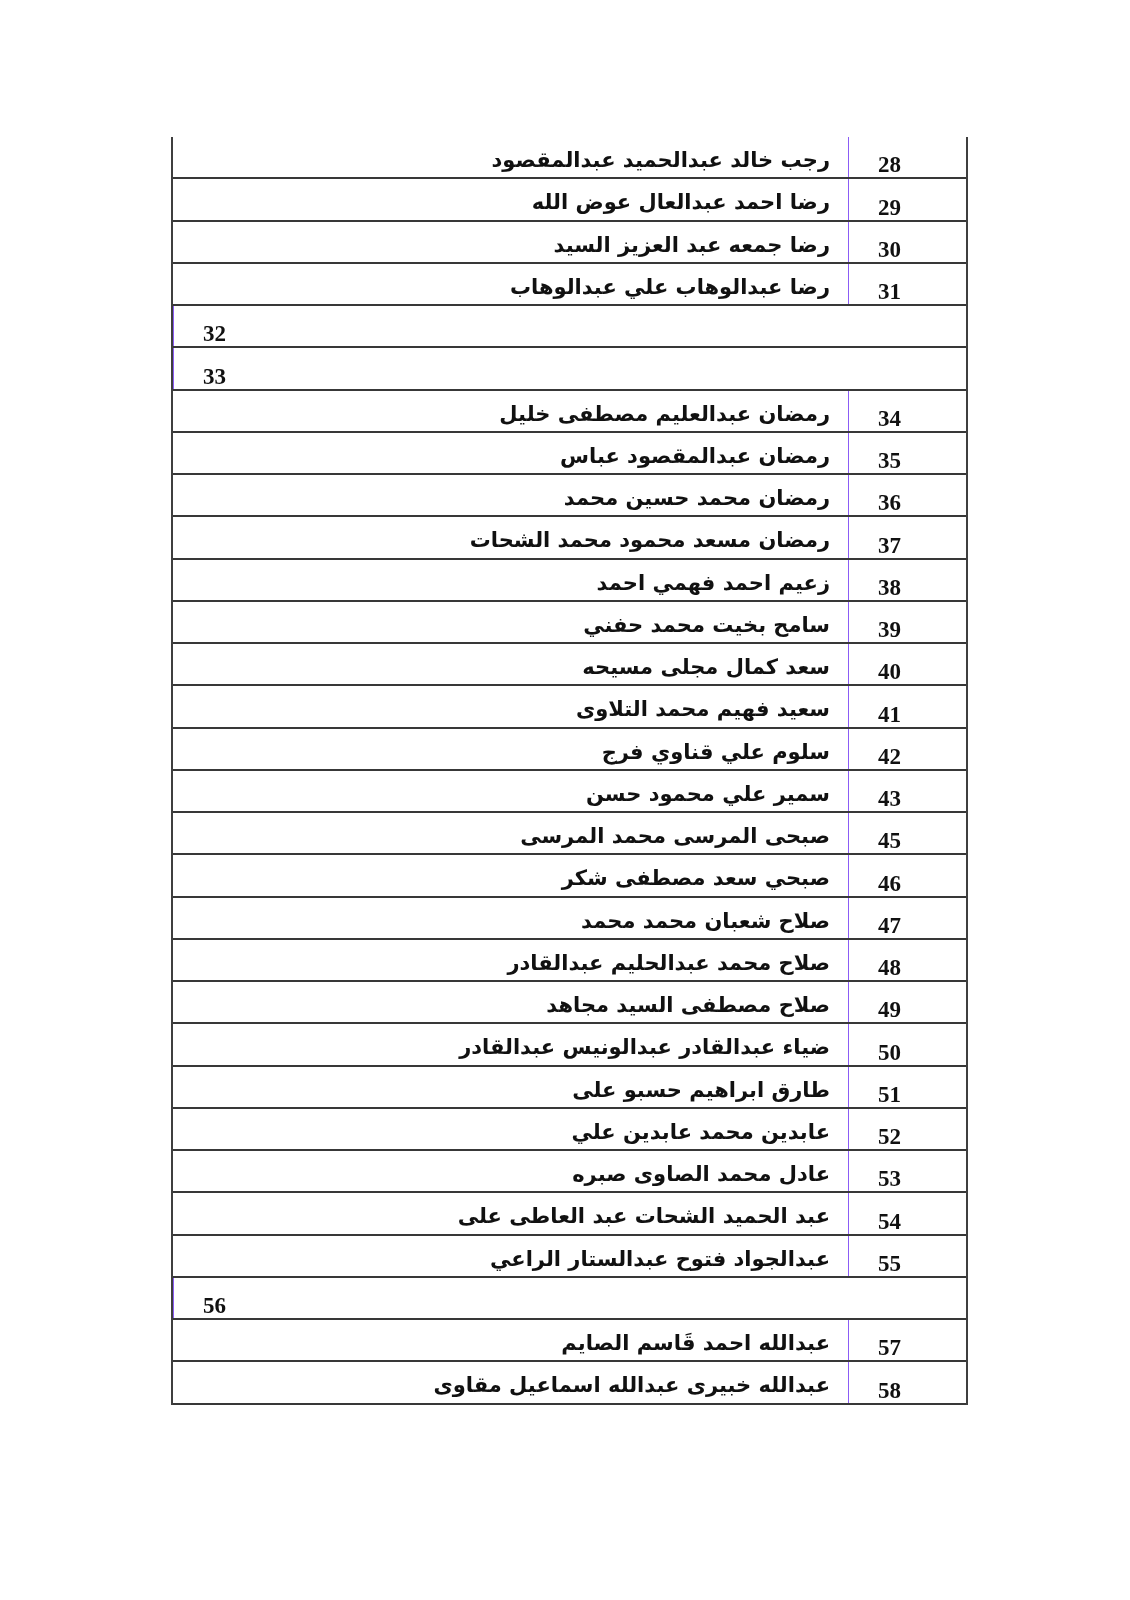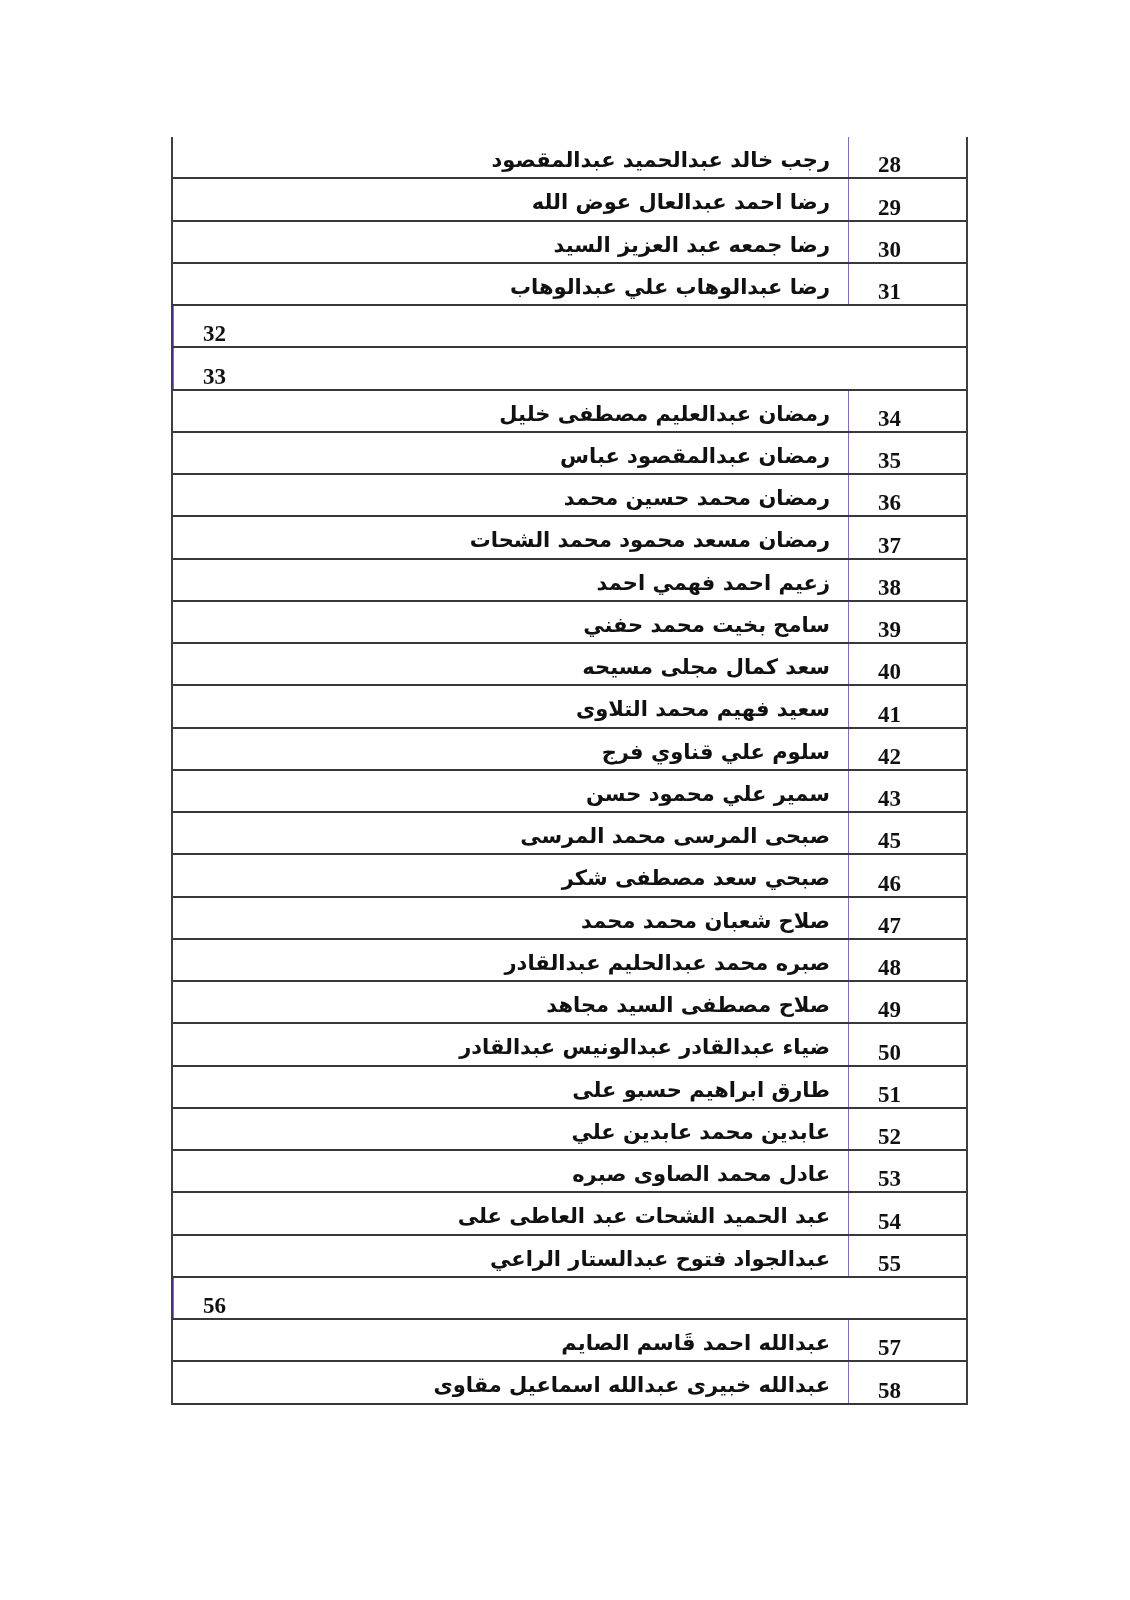--- a/index.html
+++ b/index.html
@@ -139,21 +139,21 @@
       </div>
       <div class="row">
         <div class="cell name">صبحي سعد مصطفى شكر</div>
         <div class="cell num">46</div>
       </div>
       <div class="row">
         <div class="cell name">صلاح شعبان محمد محمد</div>
         <div class="cell num">47</div>
       </div>
       <div class="row">
-        <div class="cell name">صبره محمد عبدالحليم عبدالقادر</div>
+        <div class="cell name">صلاح محمد عبدالحليم عبدالقادر</div>
         <div class="cell num">48</div>
       </div>
       <div class="row">
         <div class="cell name">صلاح مصطفى السيد مجاهد</div>
         <div class="cell num">49</div>
       </div>
       <div class="row">
         <div class="cell name">ضياء عبدالقادر عبدالونيس عبدالقادر</div>
         <div class="cell num">50</div>
       </div>

